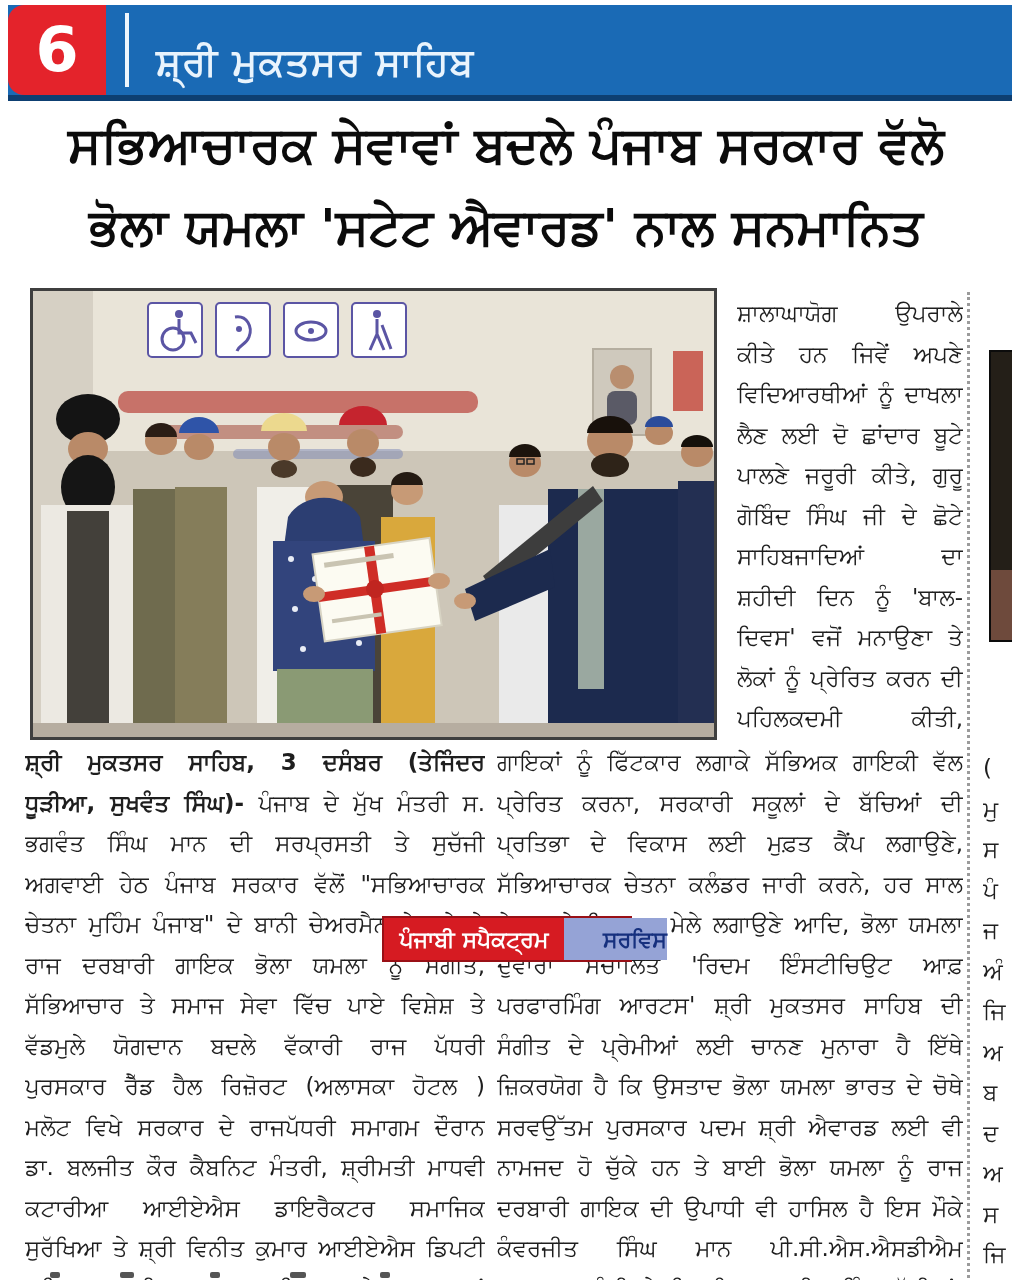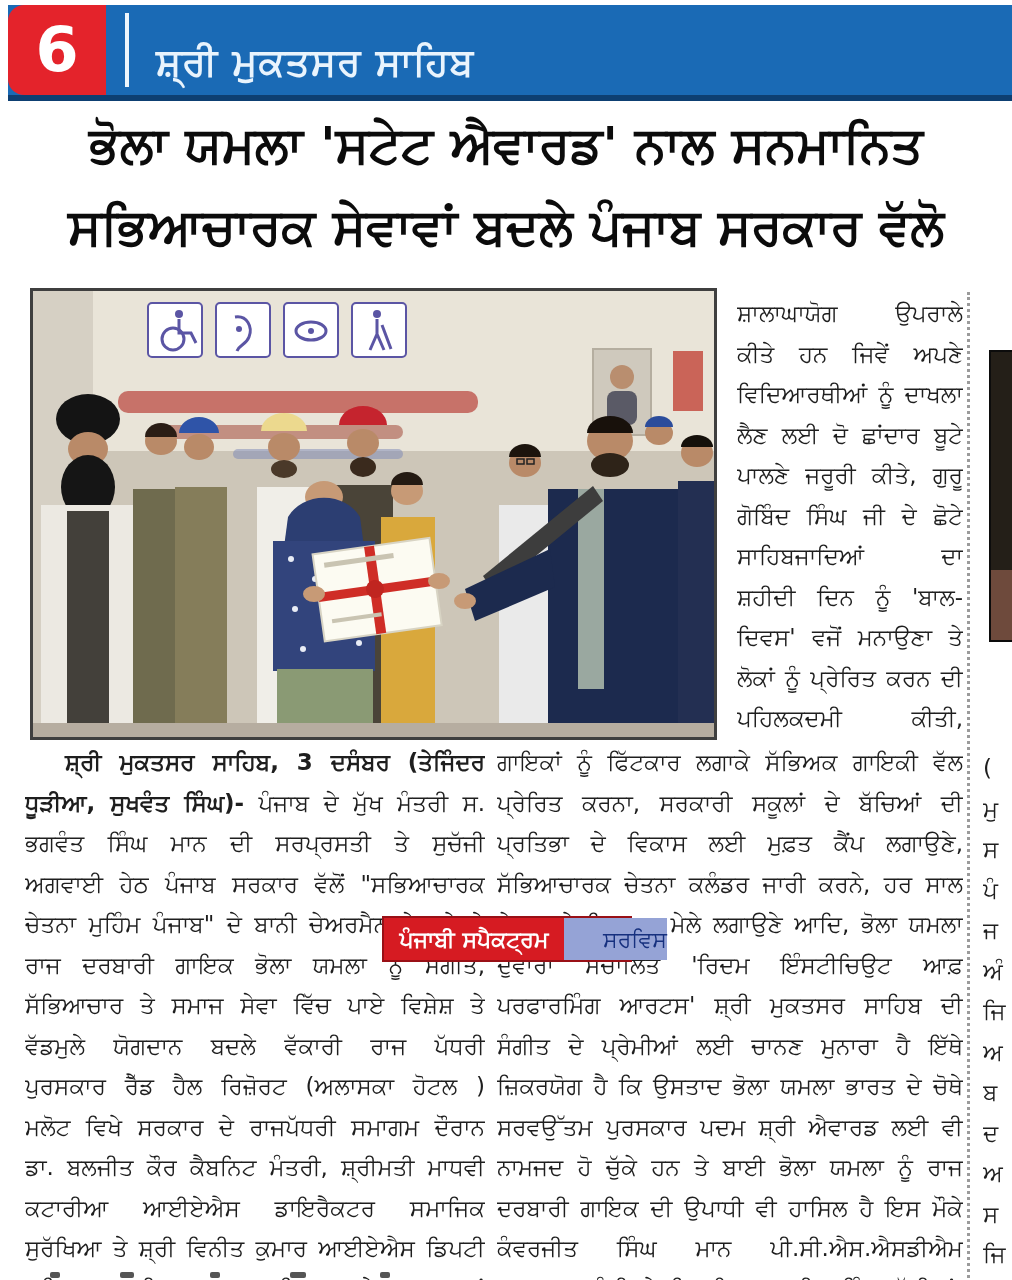--- a/index.html
+++ b/index.html
@@ -16,25 +16,25 @@
   
   .headline{position:absolute;left:20px;top:104px;width:972px;text-align:center;color:#0b0b0b;font-weight:bold;font-size:50px;line-height:82px;}
   
   .photo{position:absolute;left:30px;top:288px;width:687px;height:452px;border:3px solid #3f3f3f;box-sizing:border-box;background:#d9d2c6;}
   .photo svg{display:block;width:100%;height:100%;}
   
   .col{font-size:23px;line-height:40.5px;text-align:justify;color:#1e1e1e;word-spacing:3px;overflow:hidden;}
   .col-right-top{position:absolute;left:737px;top:293px;width:226px;height:450px;}
   .col-left{position:absolute;left:25px;top:742px;width:460px;height:538px;}
   .col-right-bottom{position:absolute;left:497px;top:742px;width:466px;height:538px;}
-  .dateline{font-weight:bold;margin-left:40px;}
+  .dateline{font-weight:bold;}
   
   .badge{position:absolute;left:382px;top:916px;width:250px;height:46px;display:flex;z-index:5;border:2px solid #991016;box-sizing:border-box;background:#ffffff;}
   .badge-primary{flex:0 0 180px;background:#d61b22;color:#ffffff;font-weight:bold;font-size:22px;display:flex;align-items:center;justify-content:center;}
-  .badge-secondary{flex:1;background:#95a3d6;color:#16307e;font-weight:normal;font-size:22px;display:flex;align-items:center;justify-content:center;padding-left:39px;}
+  .badge-secondary{flex:1;background:#95a3d6;color:#16307e;font-weight:bold;font-size:22px;display:flex;align-items:center;justify-content:center;padding-left:39px;}
   
   .edge-separator{position:absolute;left:967px;top:292px;height:986px;width:0;border-left:3px dotted #9b9b9b;}
   .edge-photo-sliver{position:absolute;left:989px;top:350px;width:23px;height:292px;background:#241f18;border:2px solid #0c0c0c;border-right:none;box-sizing:border-box;}
   .edge-photo-sliver::after{content:"";position:absolute;left:0;right:0;bottom:0;height:70px;background:#6e4a3c;}
   .edge-fragments{position:absolute;left:983px;top:748px;width:29px;height:530px;overflow:hidden;font-size:23px;line-height:40.5px;color:#1e1e1e;}
   .edge-fragments div{height:40.5px;white-space:nowrap;}
   
   .clipped-line{position:absolute;left:30px;top:1272px;width:430px;height:8px;overflow:hidden;}
   .clipped-line span{position:absolute;top:0;width:10px;height:6px;background:#555;border-radius:2px;}
   .clipped-line span:nth-child(1){left:20px;}
@@ -50,22 +50,22 @@
 
   <div class="header">
     <div class="page-number-tab">
       <span class="page-number">6</span>
     </div>
     <div class="header-divider"></div>
     <div class="section-title">ਸ਼੍ਰੀ ਮੁਕਤਸਰ ਸਾਹਿਬ</div>
   </div>
 
   <div class="headline">
+    <div>ਸਭਿਆਚਾਰਕ ਸੇਵਾਵਾਂ ਬਦਲੇ  ਪੰਜਾਬ ਸਰਕਾਰ ਵੱਲੋ</div>
     <div>ਭੋਲਾ ਯਮਲਾ 'ਸਟੇਟ ਐਵਾਰਡ' ਨਾਲ ਸਨਮਾਨਿਤ</div>
-    <div>ਸਭਿਆਚਾਰਕ ਸੇਵਾਵਾਂ ਬਦਲੇ  ਪੰਜਾਬ ਸਰਕਾਰ ਵੱਲੋ</div>
   </div>
 
   <div class="photo">
     <svg viewBox="0 0 681 446" preserveAspectRatio="none">
 
       <rect x="0" y="0" width="681" height="446" fill="#cdc6b8"></rect>
       <rect x="0" y="0" width="681" height="160" fill="#e9e4d8"></rect>
       <rect x="0" y="0" width="60" height="446" fill="#d6d0c4"></rect>
 
       <g>

